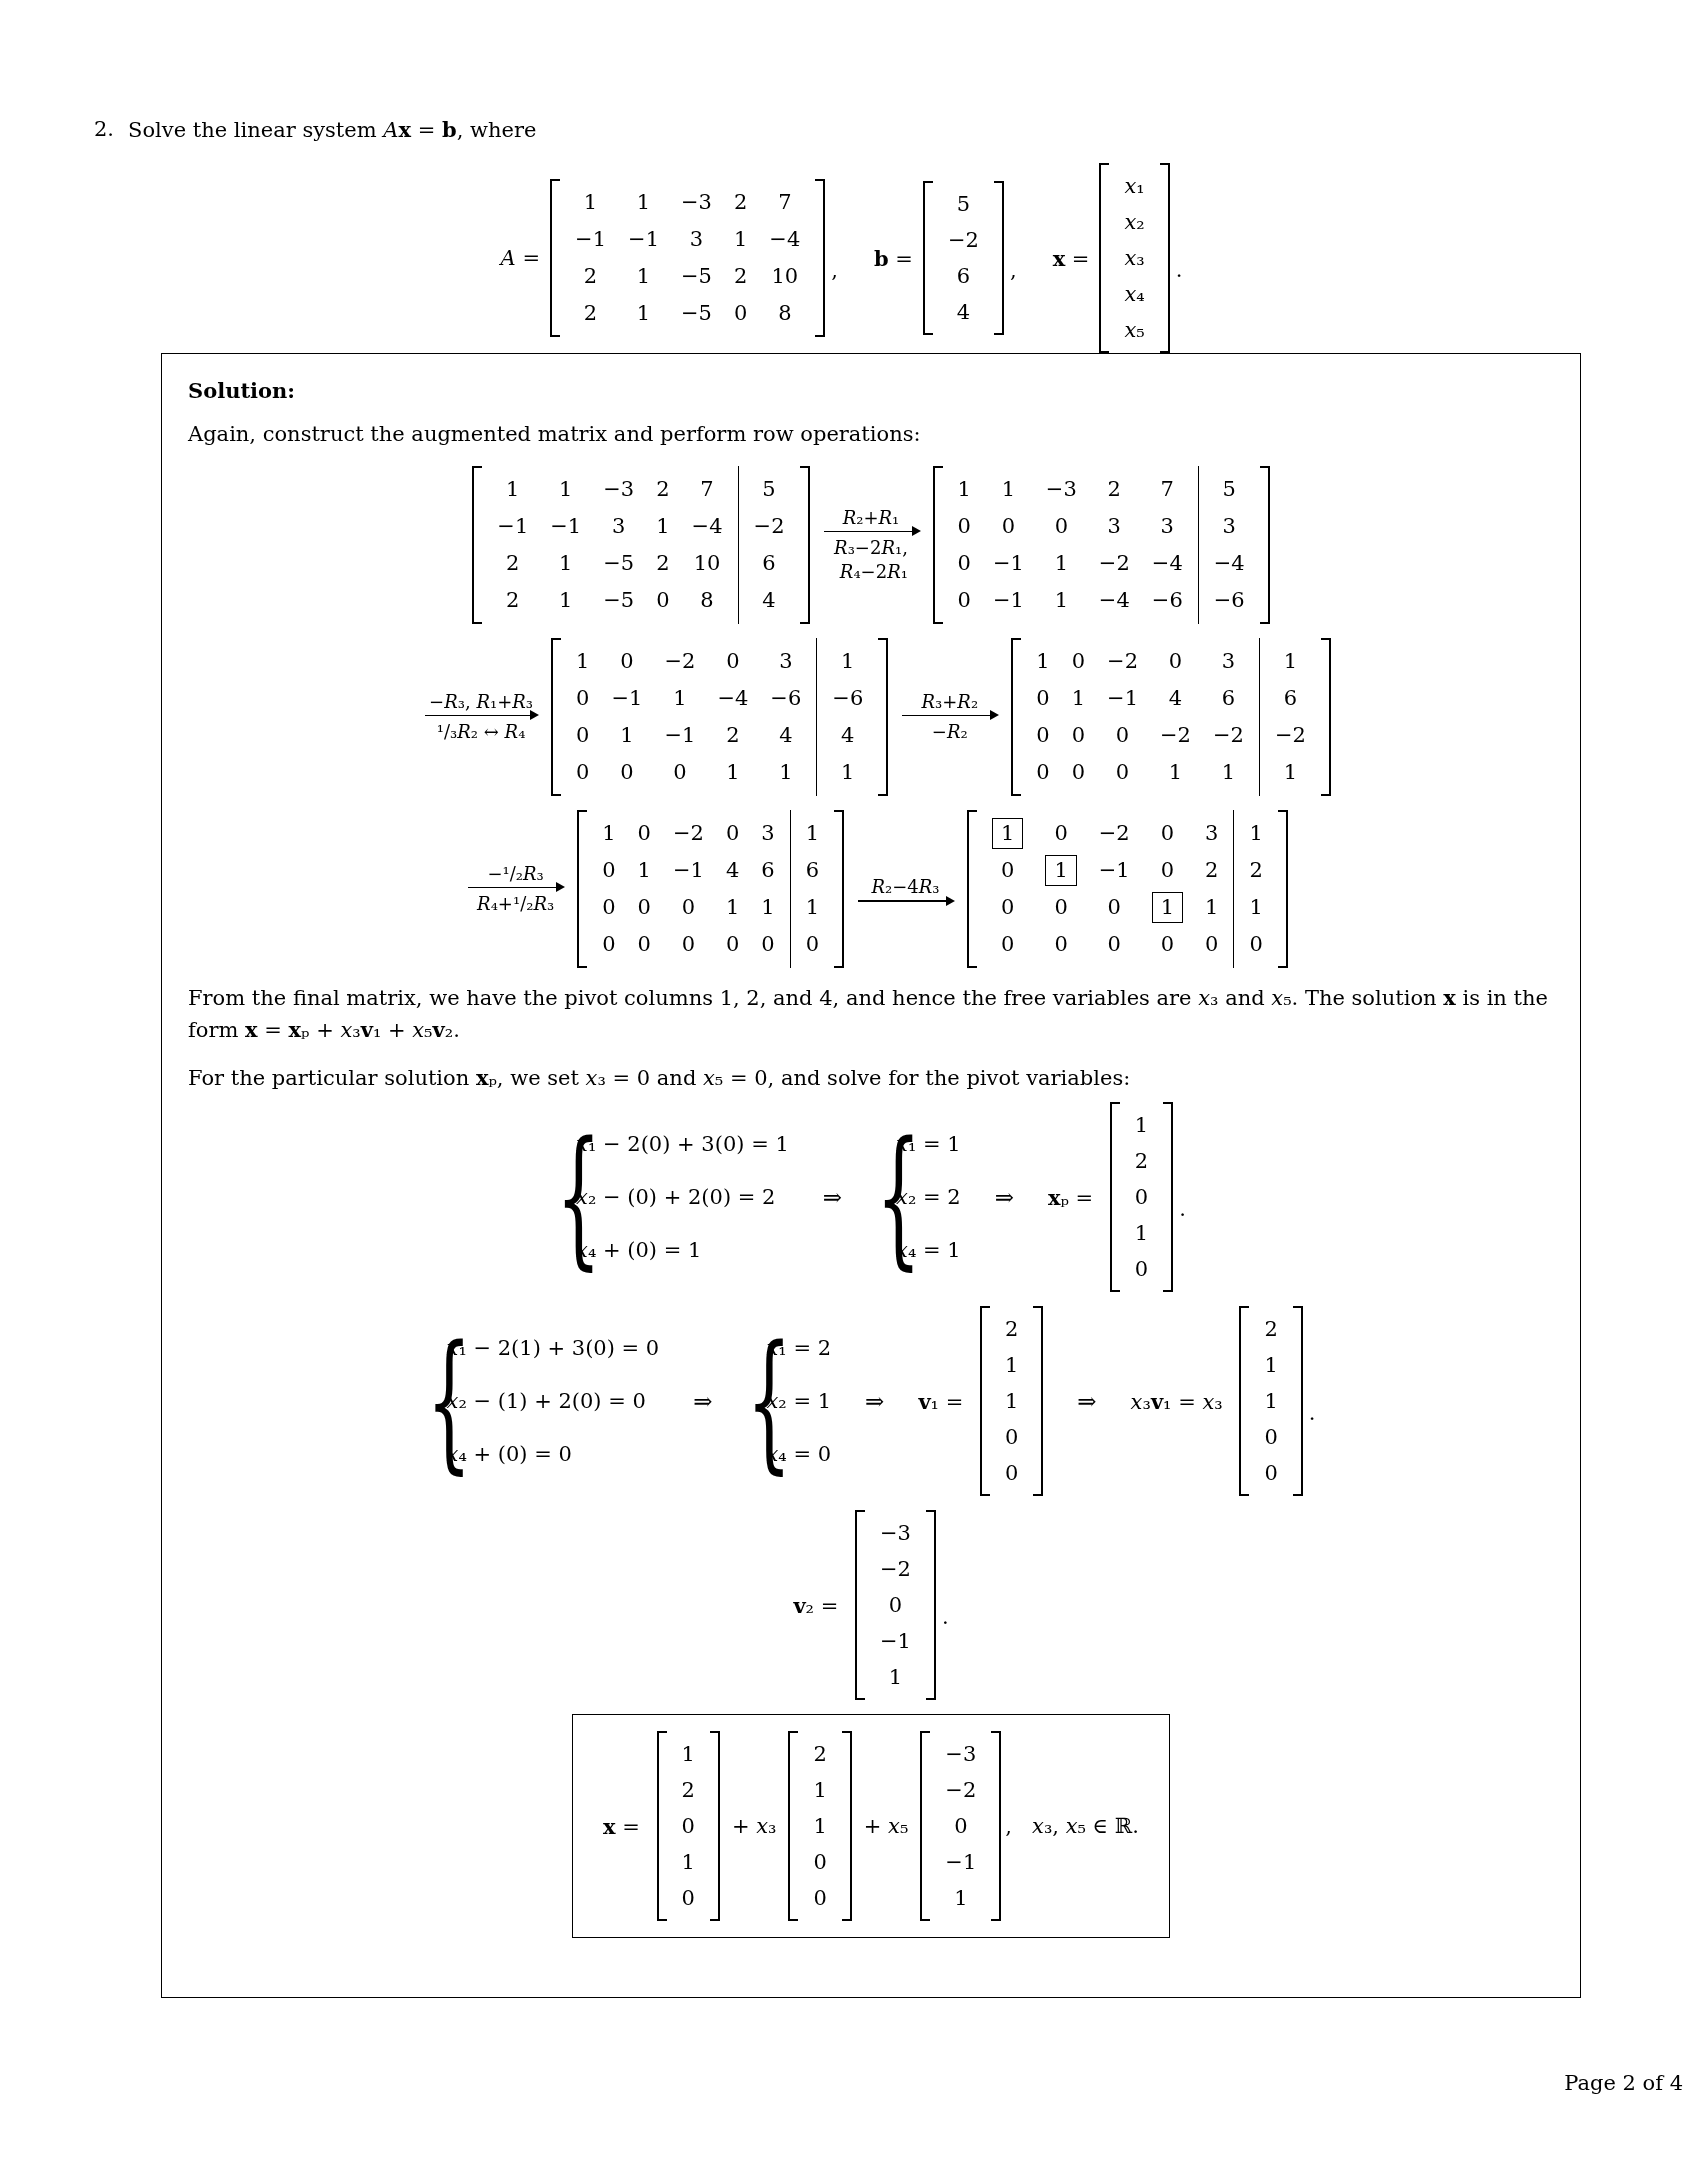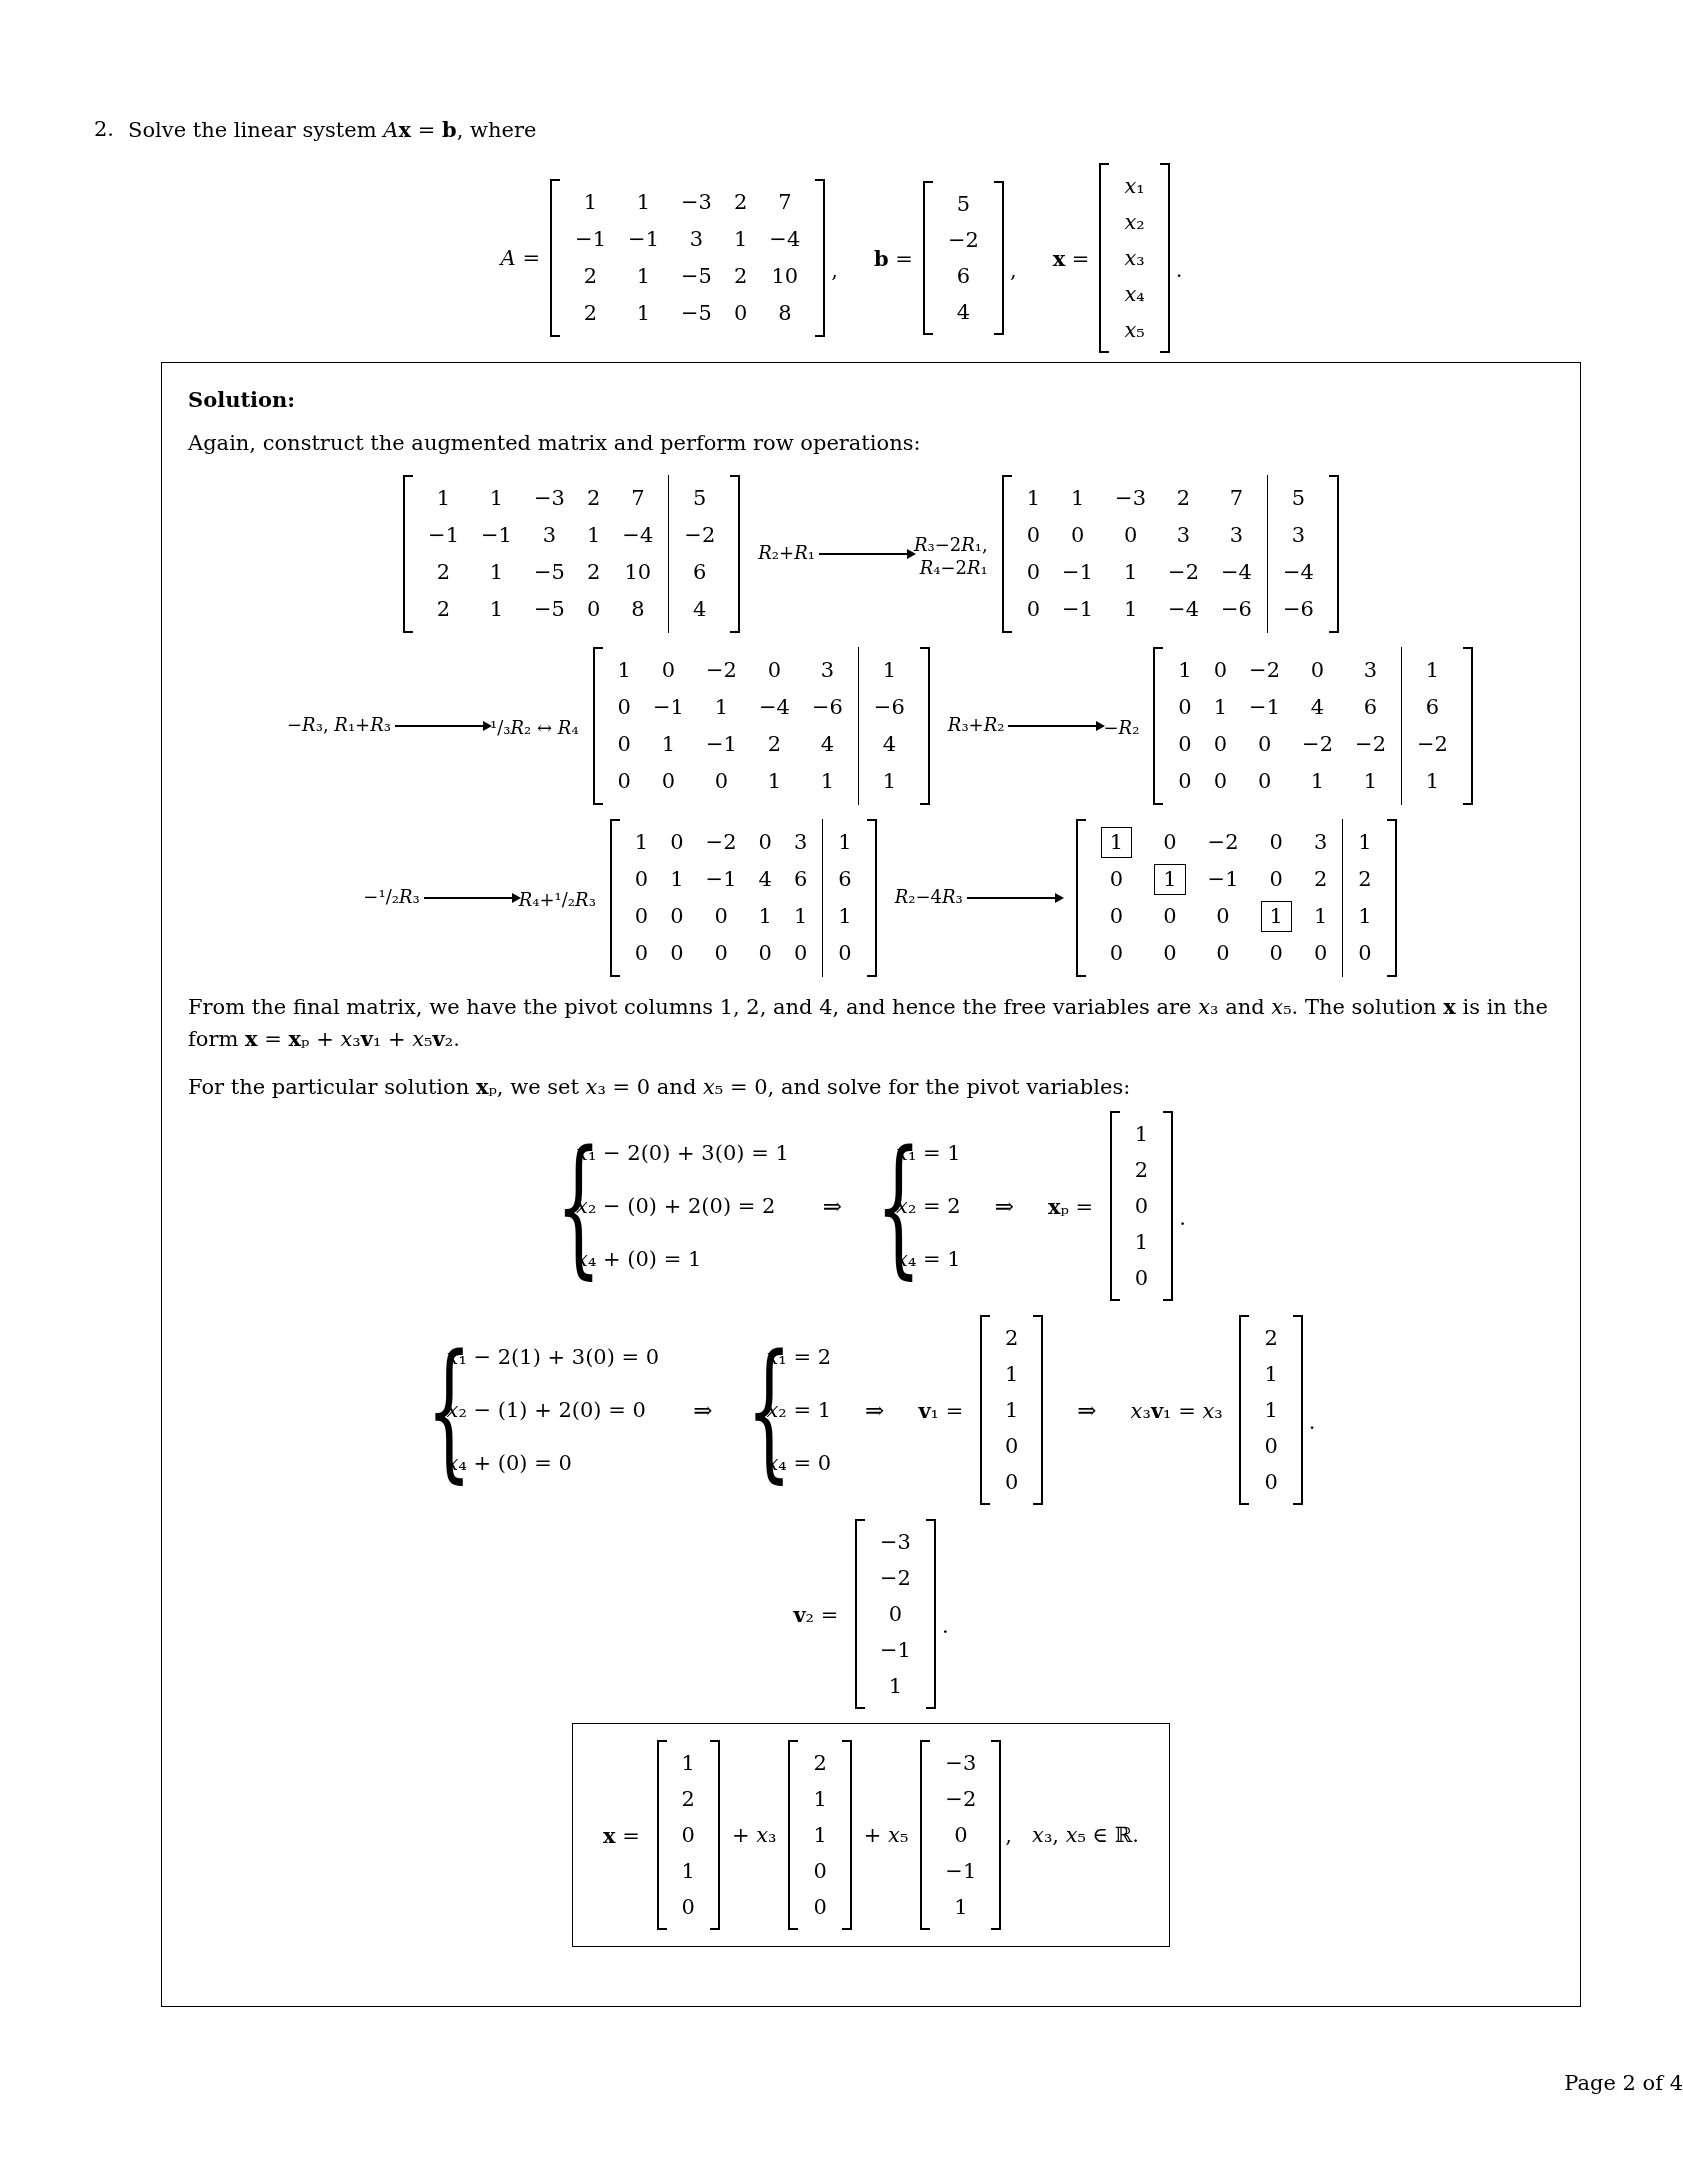--- a/index.html
+++ b/index.html
@@ -20,30 +20,30 @@
   .mat-grid{display:grid;align-content:center;padding:5px 4px;row-gap:0;}
   .mat-cell{text-align:center;height:37px;line-height:37px;padding:0 11px;white-space:nowrap;}
   .vec .mat-cell{height:36px;line-height:36px;}
   .vline{width:0;border-left:1.4px solid #000;}
   .boxed{display:inline-block;border:1.6px solid #000;line-height:27px;height:27px;
          padding:1px 8px;margin-top:3px;}
   .math-label{white-space:pre;margin-right:10px;}
   .after-sign{align-self:center;transform:translateY(12px);margin-left:6px;}
 
   
-  .rowop-arrow{display:inline-flex;flex-direction:row;align-items:center;
+  .rowop-arrow{display:inline-flex;flex-direction:column;align-items:center;
                margin:8px 14px;font-size:18px;align-self:center;}
   .rowop-top{padding:0 4px;margin-bottom:3px;white-space:nowrap;}
   .arrow-shaft{position:relative;height:1.5px;background:#000;width:100%;min-width:95px;}
   .arrow-shaft::after{content:"";position:absolute;right:-2px;top:-4.7px;width:0;height:0;
                border-left:9px solid #000;border-top:5px solid transparent;border-bottom:5px solid transparent;}
   .rowop-bottom{margin-top:4px;text-align:right;line-height:1.3;white-space:nowrap;}
 
   
-  .solution-box{position:absolute;top:362px;left:161px;width:1420px;min-height:1645px;
+  .solution-box{position:absolute;top:353px;left:161px;width:1420px;min-height:1645px;
                 border:1.6px solid #000;box-sizing:border-box;padding:24px 26px 20px 26px;}
   .sol-heading{font-weight:bold;margin:0 0 16px 0;}
   .sol-text{margin:0 0 16px 0;line-height:31px;}
   .mat-line{display:flex;justify-content:center;align-items:center;margin:4px 0 14px 0;}
 
   
   .sys-group{display:inline-flex;align-items:center;}
   .brace{display:inline-block;width:20px;font-size:71px;transform:scaleY(2.1);
          transform-origin:center;font-weight:400;line-height:1;overflow:visible;}
   .sys-lines{display:flex;flex-direction:column;row-gap:9px;}

